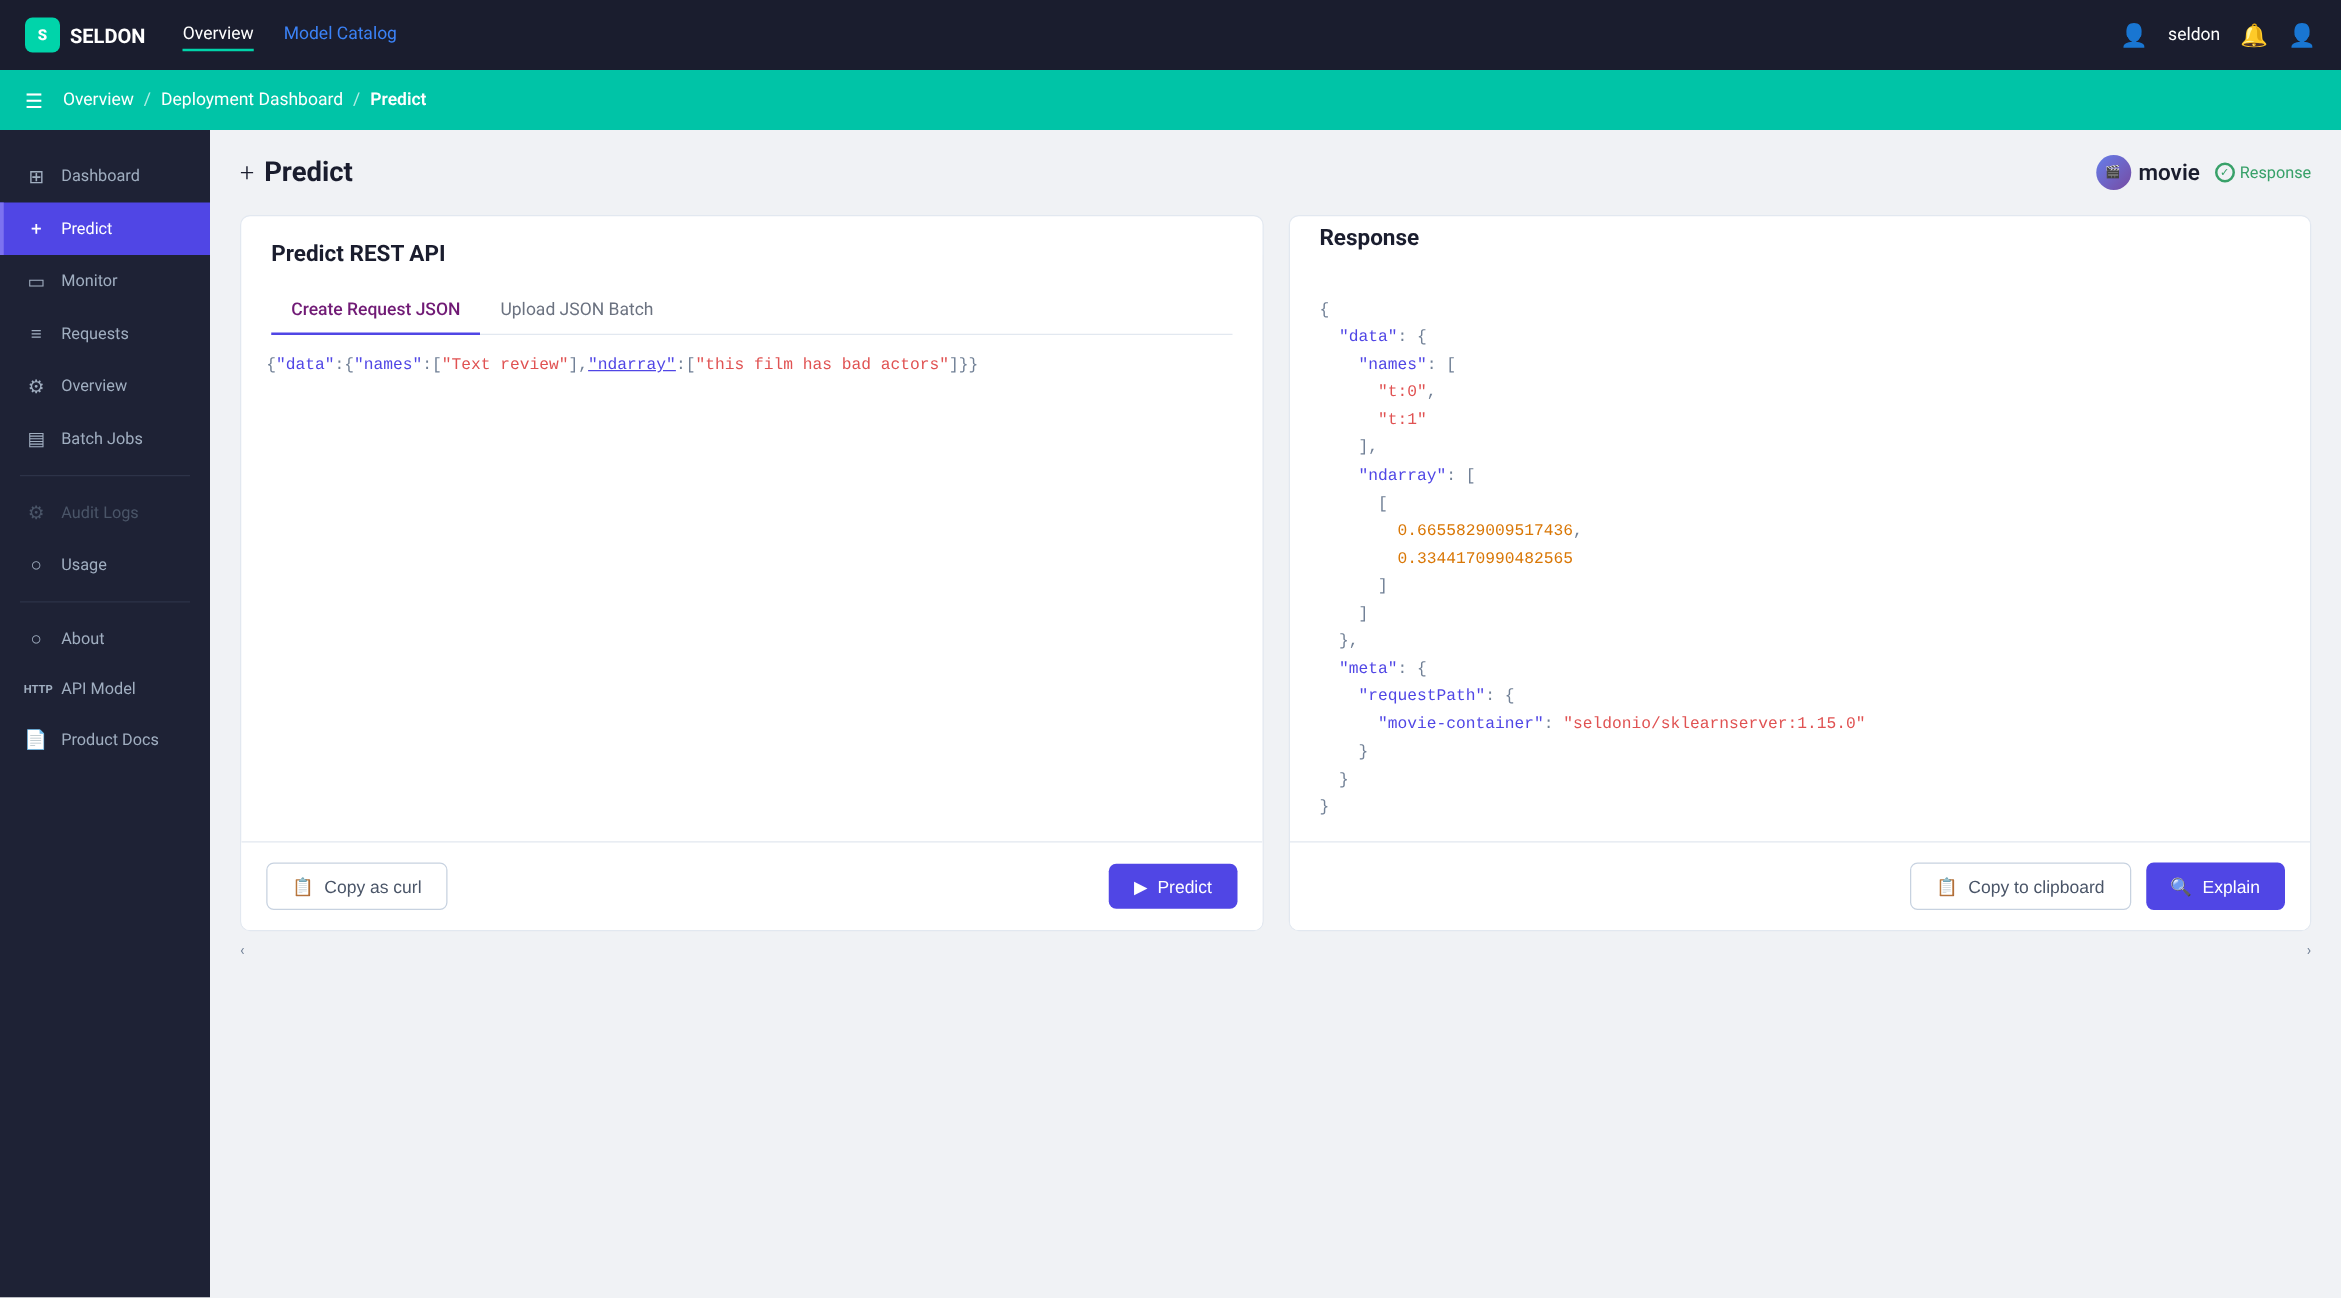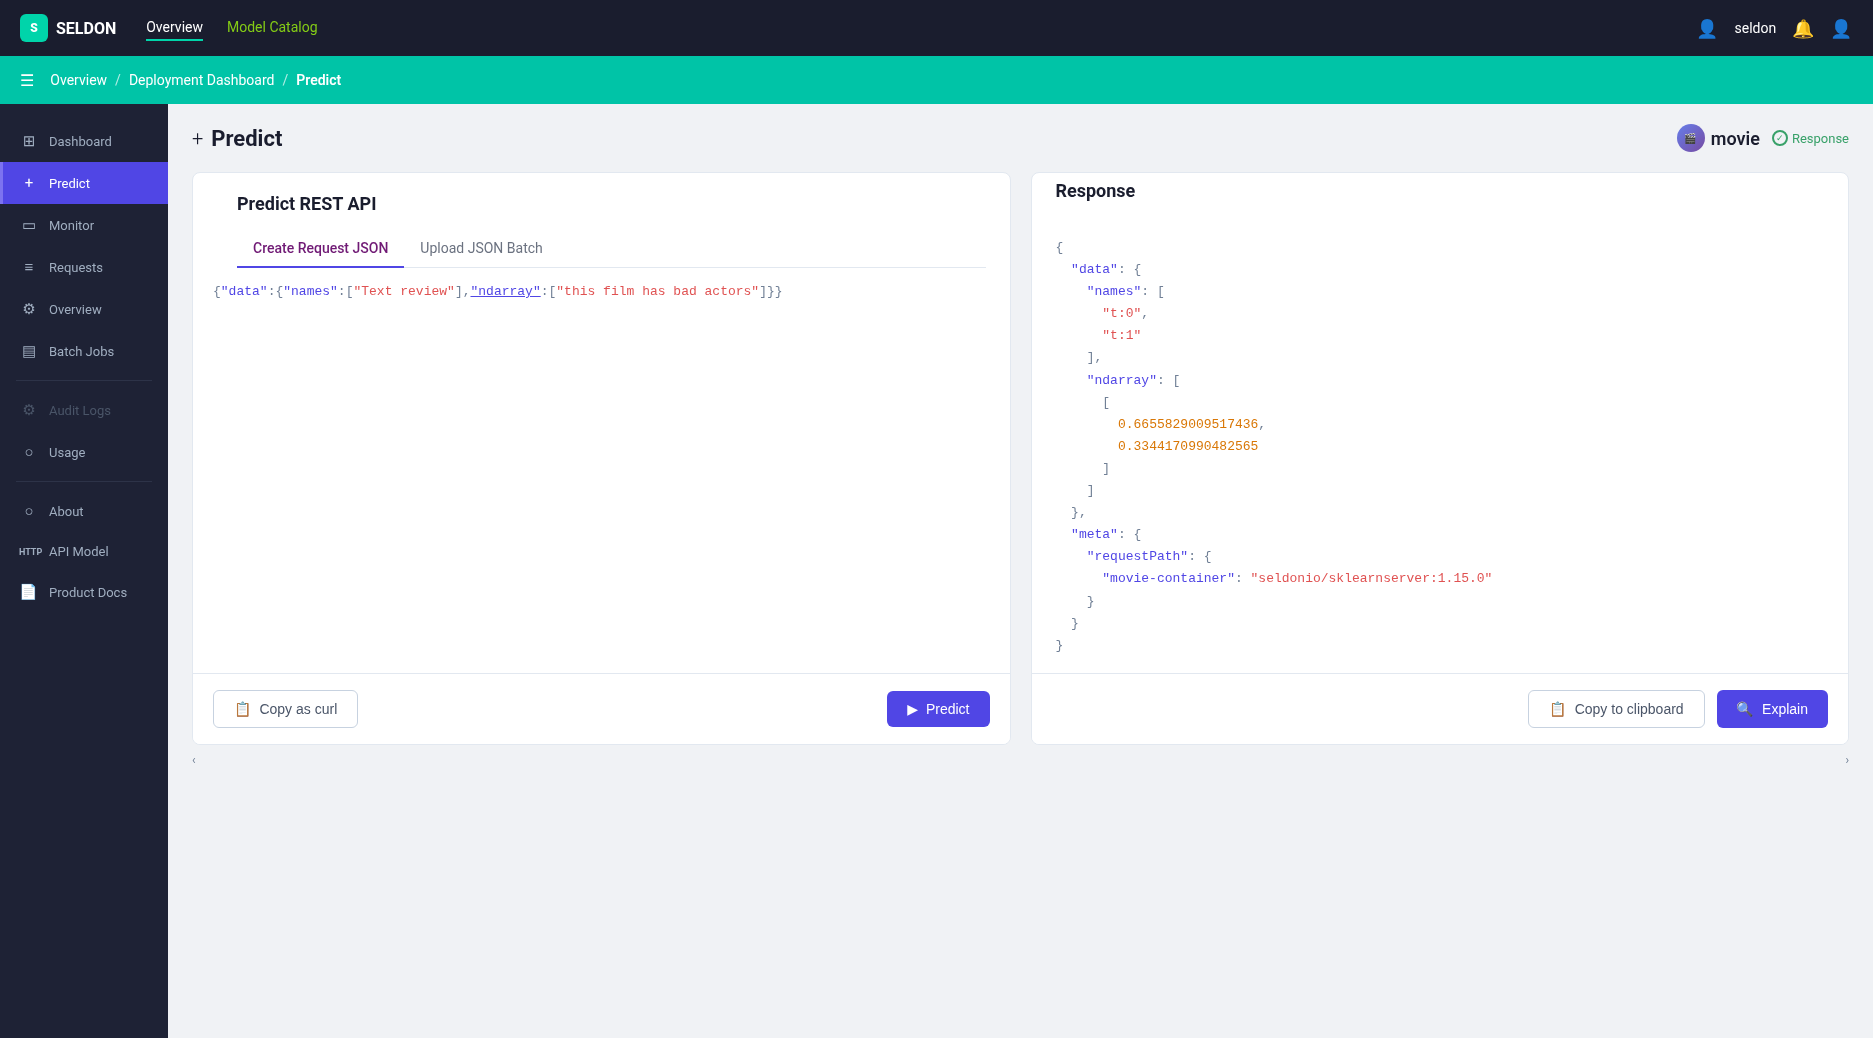--- a/index.html
+++ b/index.html
@@ -19,21 +19,21 @@
     }
     .top-nav .logo {
       display: flex; align-items: center; gap: 8px; color: white; font-weight: 700; font-size: 16px;
     }
     .logo-icon {
       width: 28px; height: 28px; background: #00d4aa; border-radius: 6px;
       display: flex; align-items: center; justify-content: center; color: white; font-size: 12px; font-weight: 900;
     }
     .top-nav-links { display: flex; gap: 24px; flex: 1; }
     .top-nav-link {
-      color: #84cc16; font-size: 14px; cursor: pointer; padding: 4px 0; border-bottom: 2px solid transparent; text-decoration: none;
+      color: #3b82f6; font-size: 14px; cursor: pointer; padding: 4px 0; border-bottom: 2px solid transparent; text-decoration: none;
     }
     .top-nav-link.active { color: white; border-bottom: 2px solid #00d4aa; }
     .top-nav-right { display: flex; align-items: center; gap: 16px; margin-left: auto; }
     .nav-icon { color: #a0aec0; font-size: 18px; cursor: pointer; }
     .user-info { display: flex; align-items: center; gap: 8px; color: white; font-size: 14px; cursor: pointer; }
 
     
     .breadcrumb-bar {
       height: 48px;
       background: #00c4a7;
@@ -135,21 +135,20 @@
       background: white;
       border-radius: 8px;
       border: 1px solid #e2e8f0;
       overflow: hidden;
     }
     .left-card { flex: 1; display: flex; flex-direction: column; }
     .right-card { flex: 1; display: flex; flex-direction: column; }
 
     .card-header {
       padding: 20px 24px 0;
-      margin-left: 20px;
     }
     .card-title {
       font-size: 18px;
       font-weight: 700;
       color: #1a1d2e;
       margin-bottom: 16px;
     }
 
     
     .tabs {

